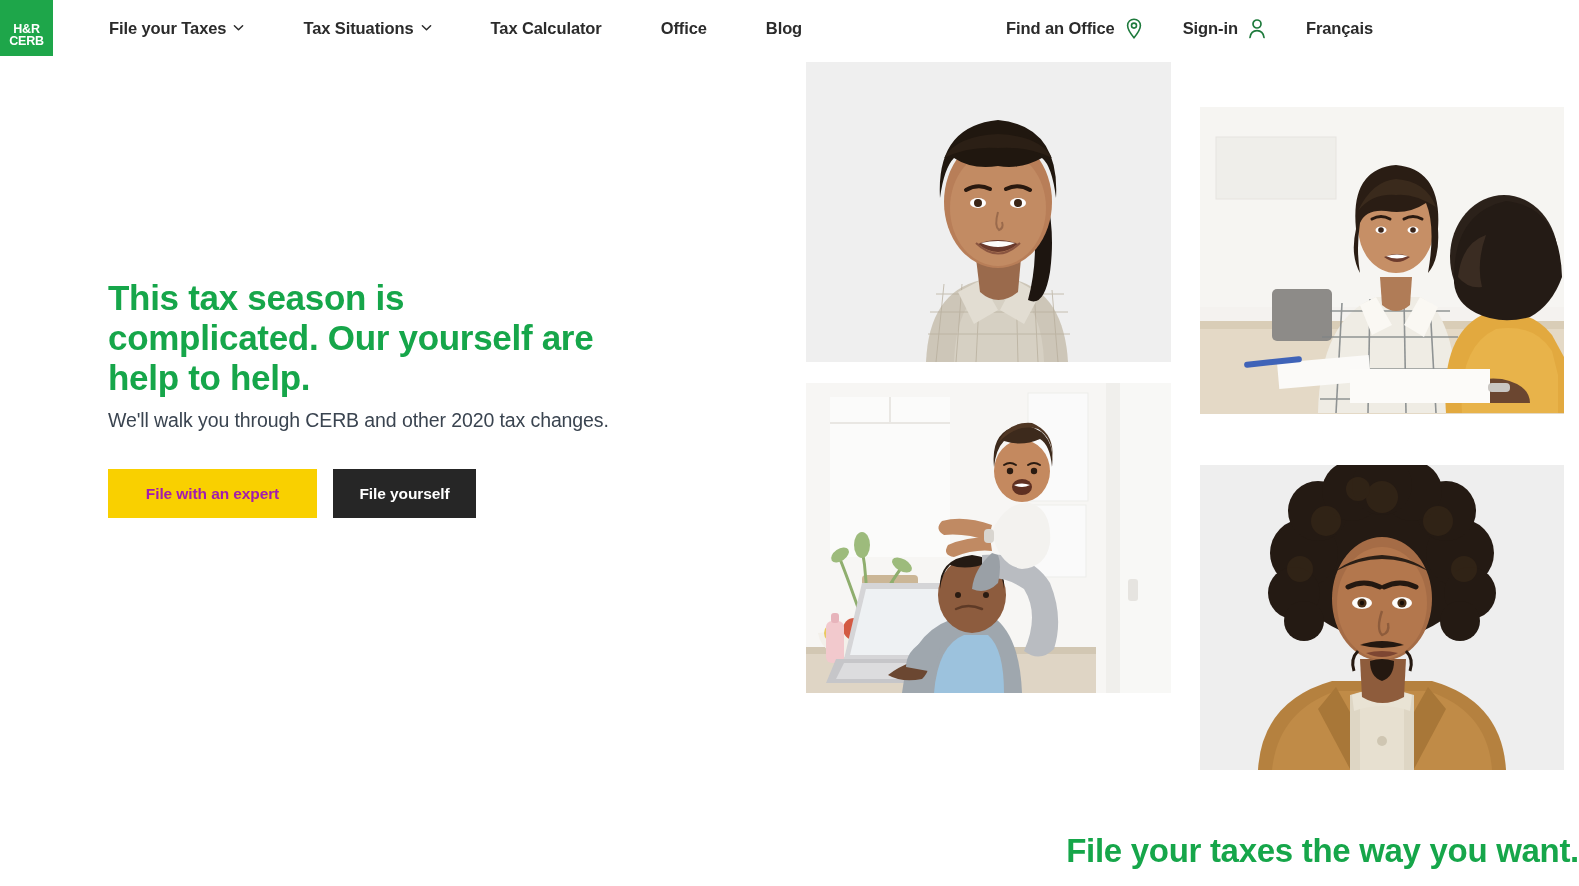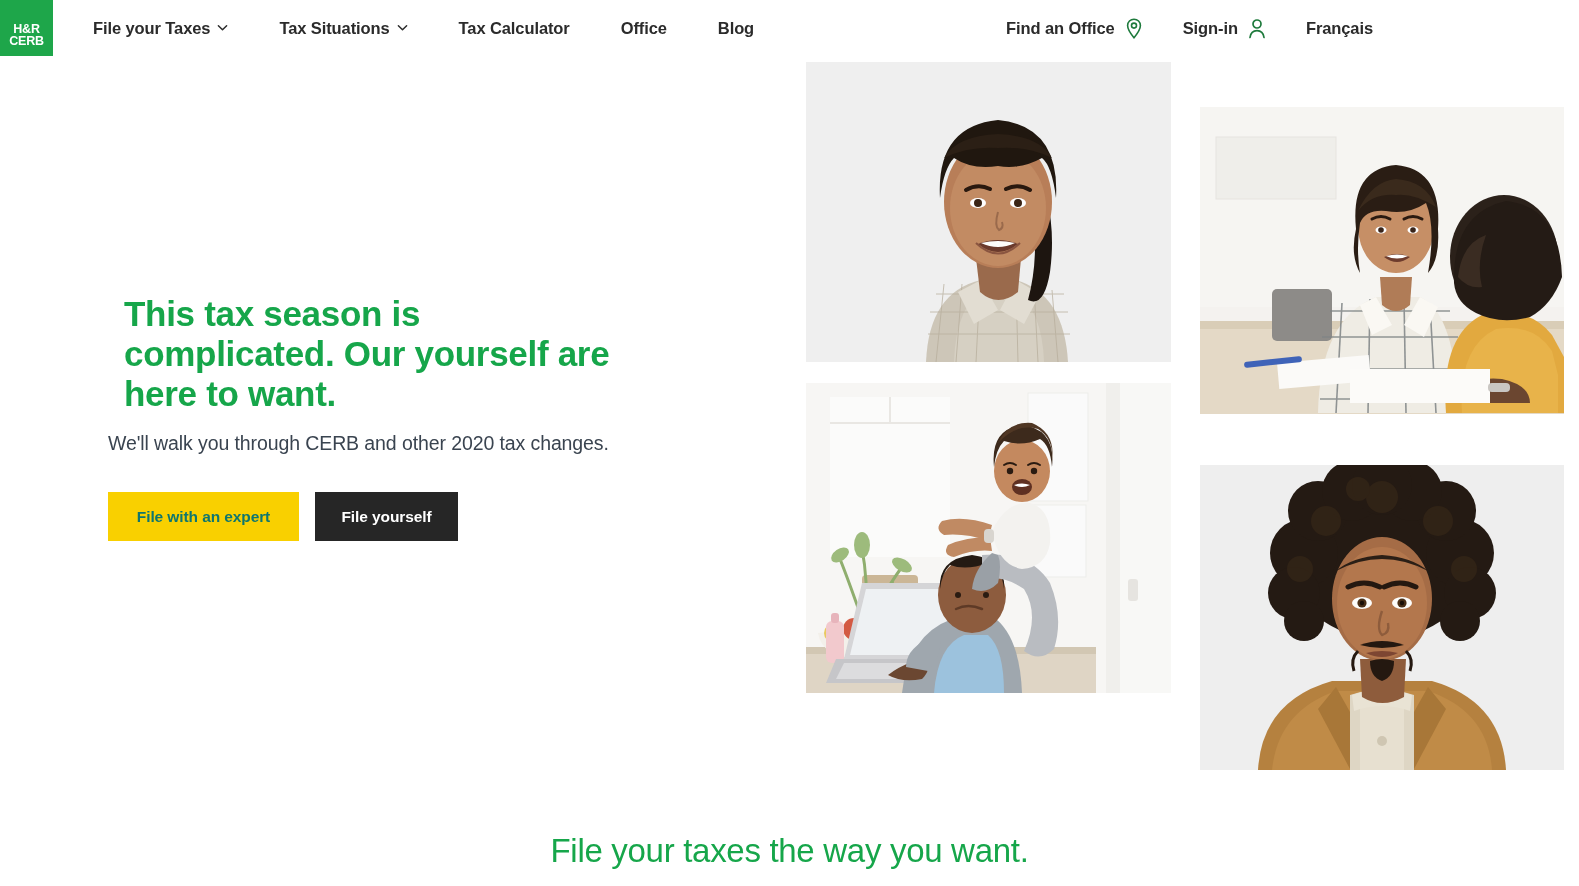--- a/index.html
+++ b/index.html
@@ -48,22 +48,22 @@
     font-weight: bold;
     line-height: 12.5px;
     letter-spacing: -0.2px;
     font-family: "Liberation Sans", sans-serif;
   }
 
   .nav-left {
     display: flex;
     align-items: center;
     height: 56px;
-    margin-left: 40px;
-    gap: 8px;
+    margin-left: 56px;
+    gap: 16px;
   }
   .nav-item {
     display: flex;
     align-items: center;
     font-size: 16.5px;
     font-weight: bold;
     color: #2B2B2B;
     cursor: pointer;
     padding: 0 0;
     margin-right: 43px;
@@ -106,21 +106,21 @@
     left: 108px;
     top: 278px;
     width: 620px;
   }
   .hero-title {
     color: #16A64A;
     font-size: 35px;
     font-weight: bold;
     line-height: 40px;
     letter-spacing: -0.3px;
-    margin: 16px;
+    margin: 0;
   }
   .hero-sub {
     margin-top: 9px;
     color: #3A4450;
     font-size: 19.5px;
     line-height: 26px;
     font-weight: normal;
     letter-spacing: -0.1px;
   }
   .hero-buttons {
@@ -135,22 +135,22 @@
     font-size: 15.5px;
     font-weight: bold;
     letter-spacing: -0.1px;
     display: inline-flex;
     align-items: center;
     justify-content: center;
     height: 49px;
   }
   .btn-primary {
     background: #F9D000;
-    color: #0f766e;
-    width: 191px;
+    color: #a21caf;
+    width: 209px;
   }
   .btn-secondary {
     background: #262626;
     color: #ffffff;
     width: 143px;
     margin-left: 16px;
   }
 
   
   .collage { position: absolute; left: 0; top: 0; width: 1579px; height: 800px; }
@@ -165,24 +165,24 @@
   .photo-2 { left: 1200px; top: 107px; width: 364px; height: 307px; }
   .photo-3 { left: 806px; top: 383px; width: 365px; height: 310px; }
   .photo-4 { left: 1200px; top: 465px; width: 364px; height: 305px; }
 
   
   .section-heading {
     position: absolute;
     left: 0;
     top: 832px;
     width: 1579px;
-    text-align: center;
+    text-align: right;
     color: #16A64A;
     font-size: 33px;
-    font-weight: normal;
+    font-weight: bold;
     letter-spacing: -0.3px;
   }
 </style>
 </head>
 <body>
 
 <div class="page">
 
   <div class="header">
 
@@ -511,21 +511,21 @@
         <path d="M158 186 Q150 194 154 206" stroke="#241810" stroke-width="3" fill="none"></path>
         <path d="M206 186 Q214 194 210 206" stroke="#241810" stroke-width="3" fill="none"></path>
       </svg>
     </div>
   </div>
 
   <div class="hero-text">
     <h1 class="hero-title">
       <span>This tax season is</span><br>
       <span>complicated. Our yourself are</span><br>
-      <span>here to want.</span>
+      <span>help to help.</span>
     </h1>
 
     <p class="hero-sub">We'll walk you through CERB and other 2020 tax changes.</p>
 
     <div class="hero-buttons">
       <button class="btn btn-primary">File with an expert</button>
       <button class="btn btn-secondary">File yourself</button>
     </div>
   </div>
 

